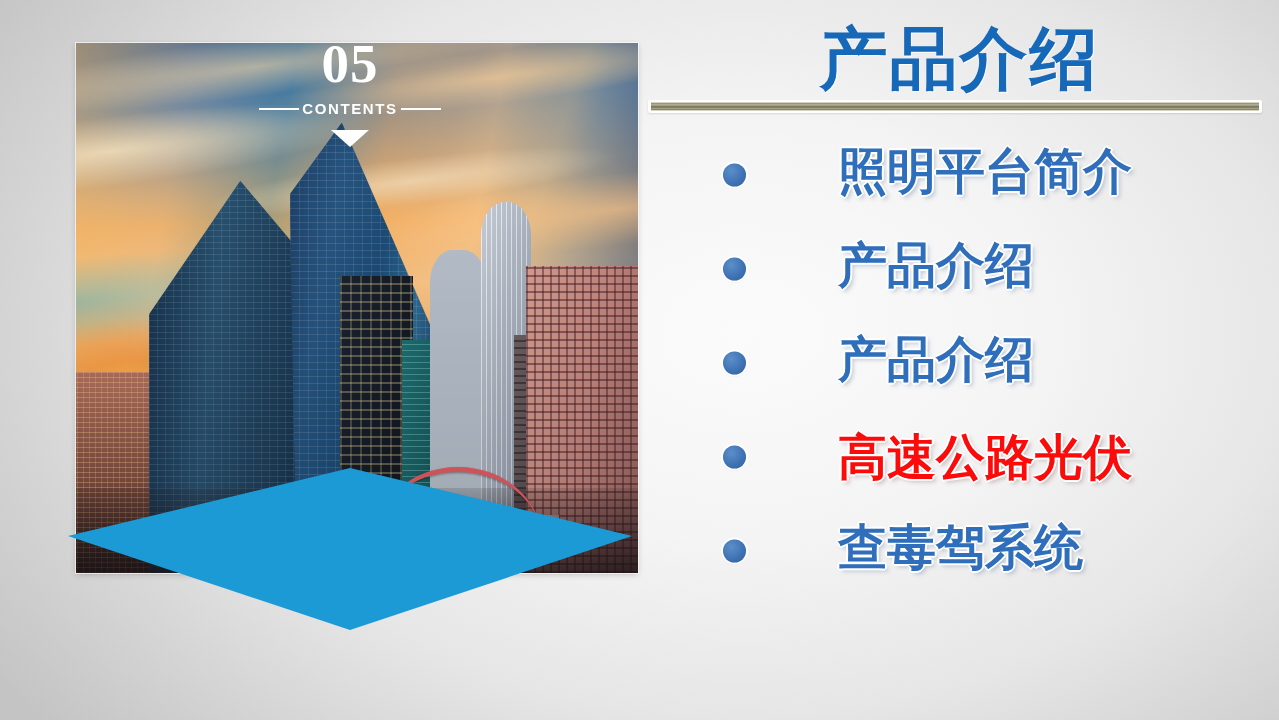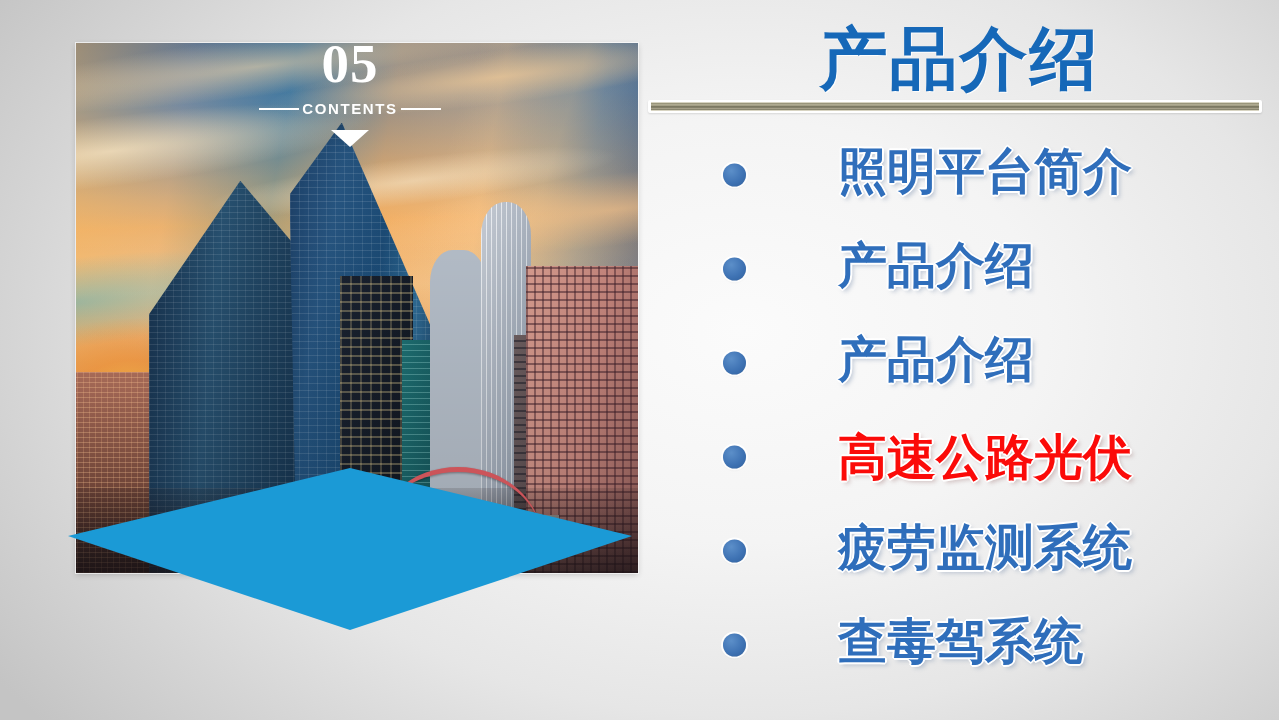--- a/index.html
+++ b/index.html
@@ -270,24 +270,20 @@
     <div class="item">
       <span class="bullet"></span>
       <span class="itext blue">产品介绍</span>
     </div>
 
     <div class="item">
       <span class="bullet"></span>
       <span class="itext red">高速公路光伏</span>
     </div>
 
-    <div class="item">
-      <span class="bullet"></span>
-      <span class="itext blue">疲劳监测系统</span>
-    </div>
 
     <div class="item">
       <span class="bullet"></span>
       <span class="itext blue">查毒驾系统</span>
     </div>
 
   </div>
 </div>
 
 </body></html>

